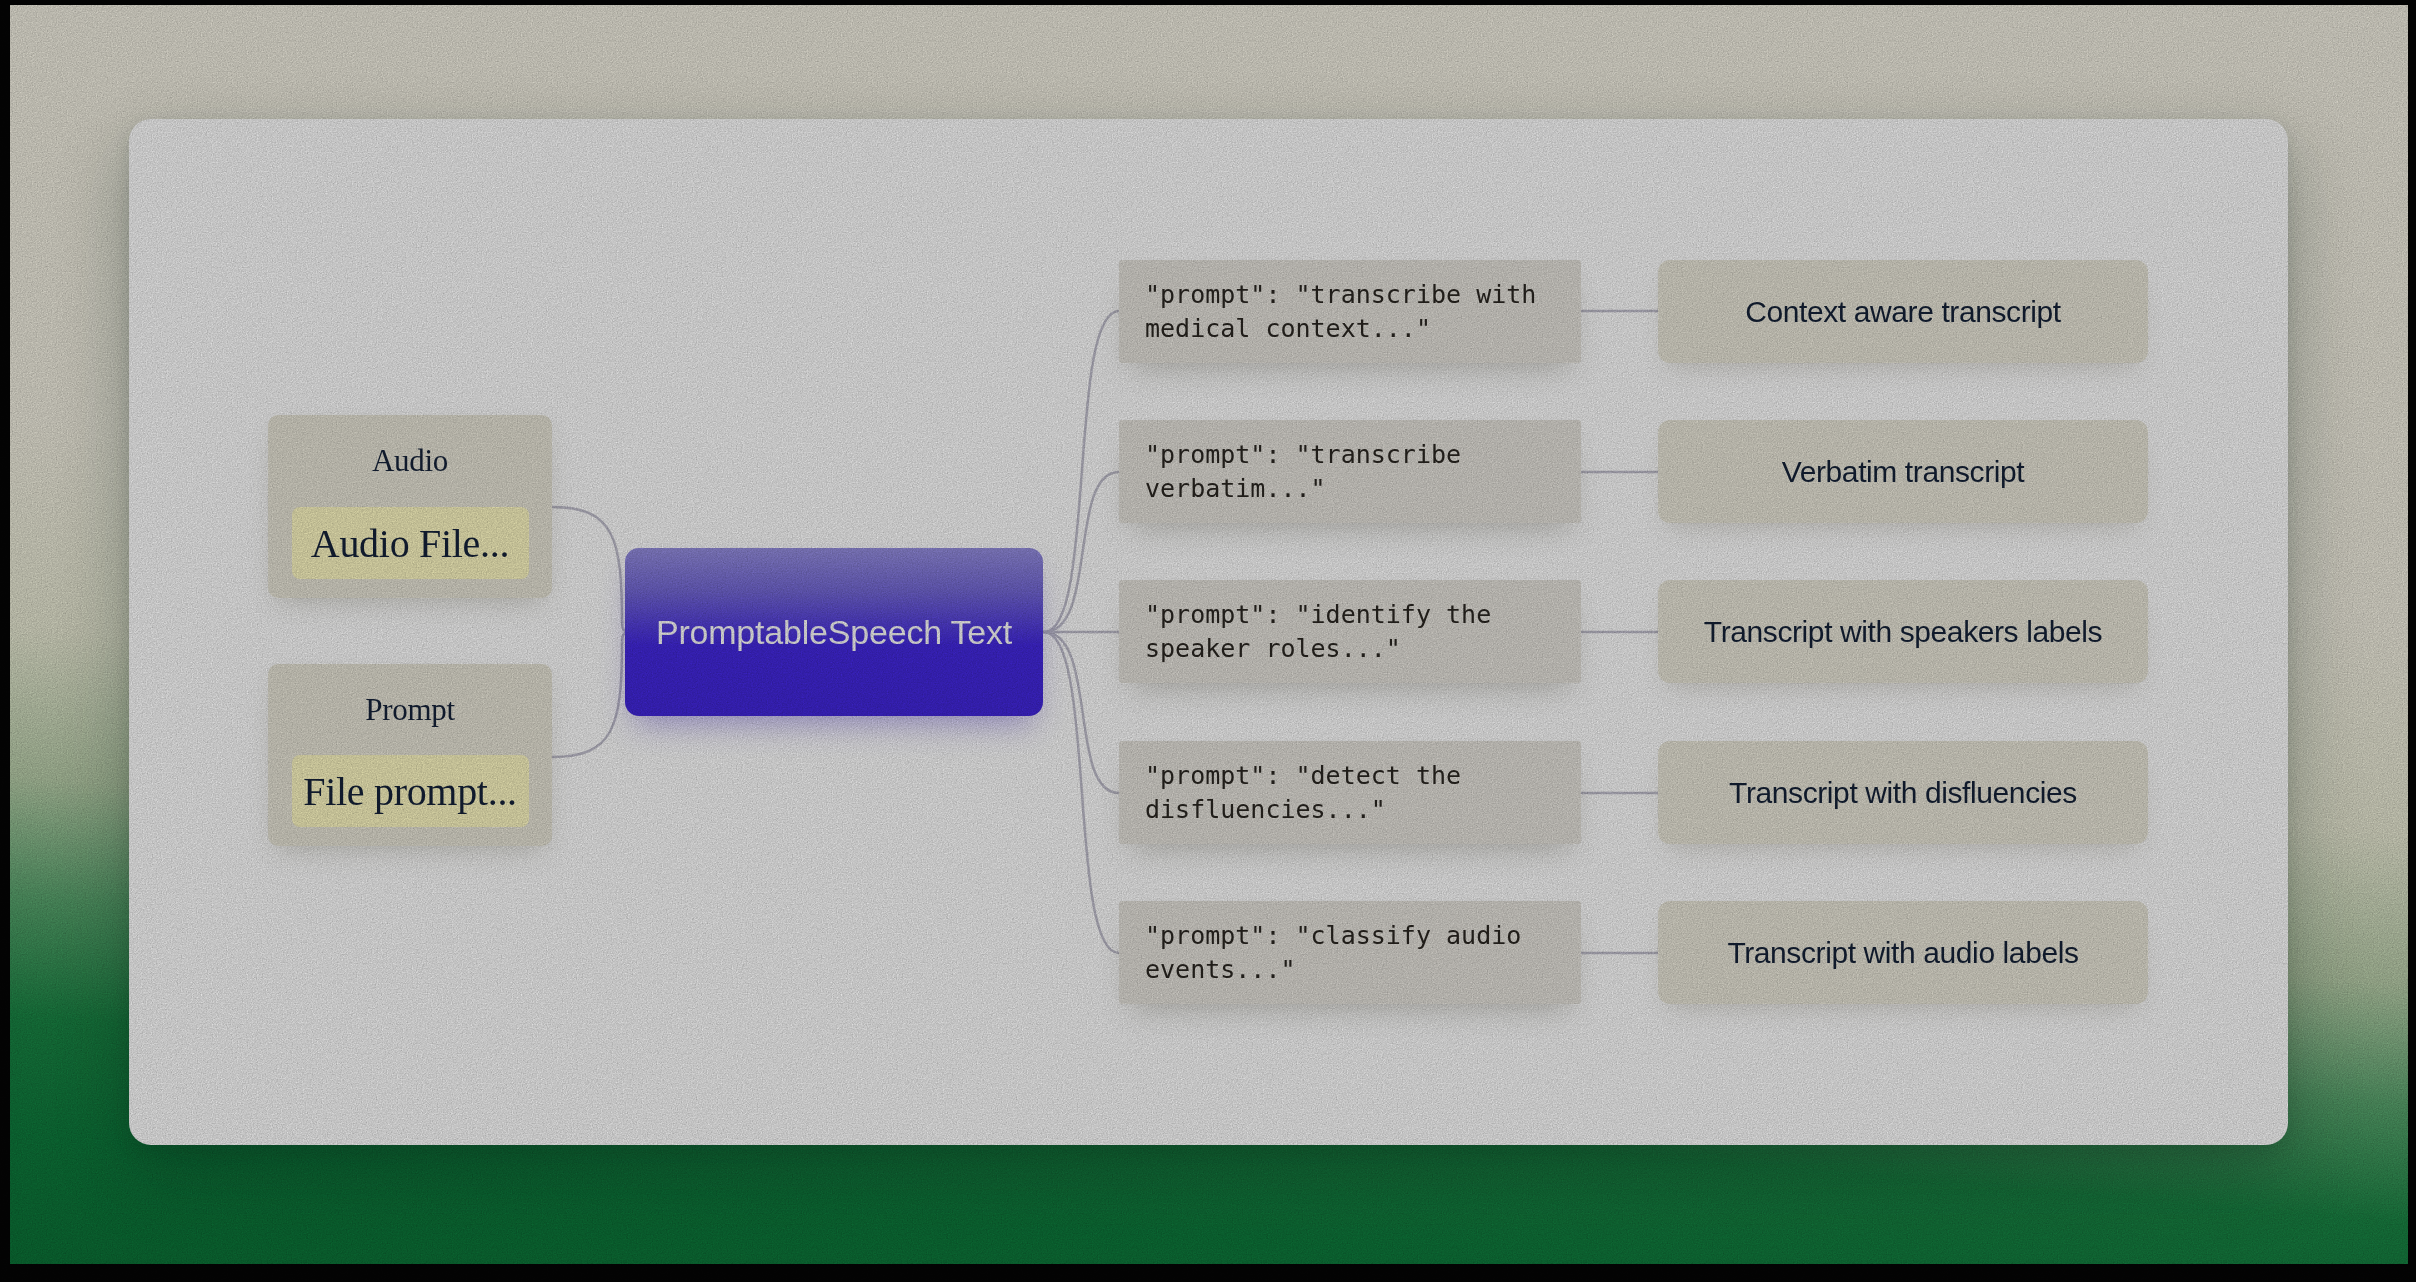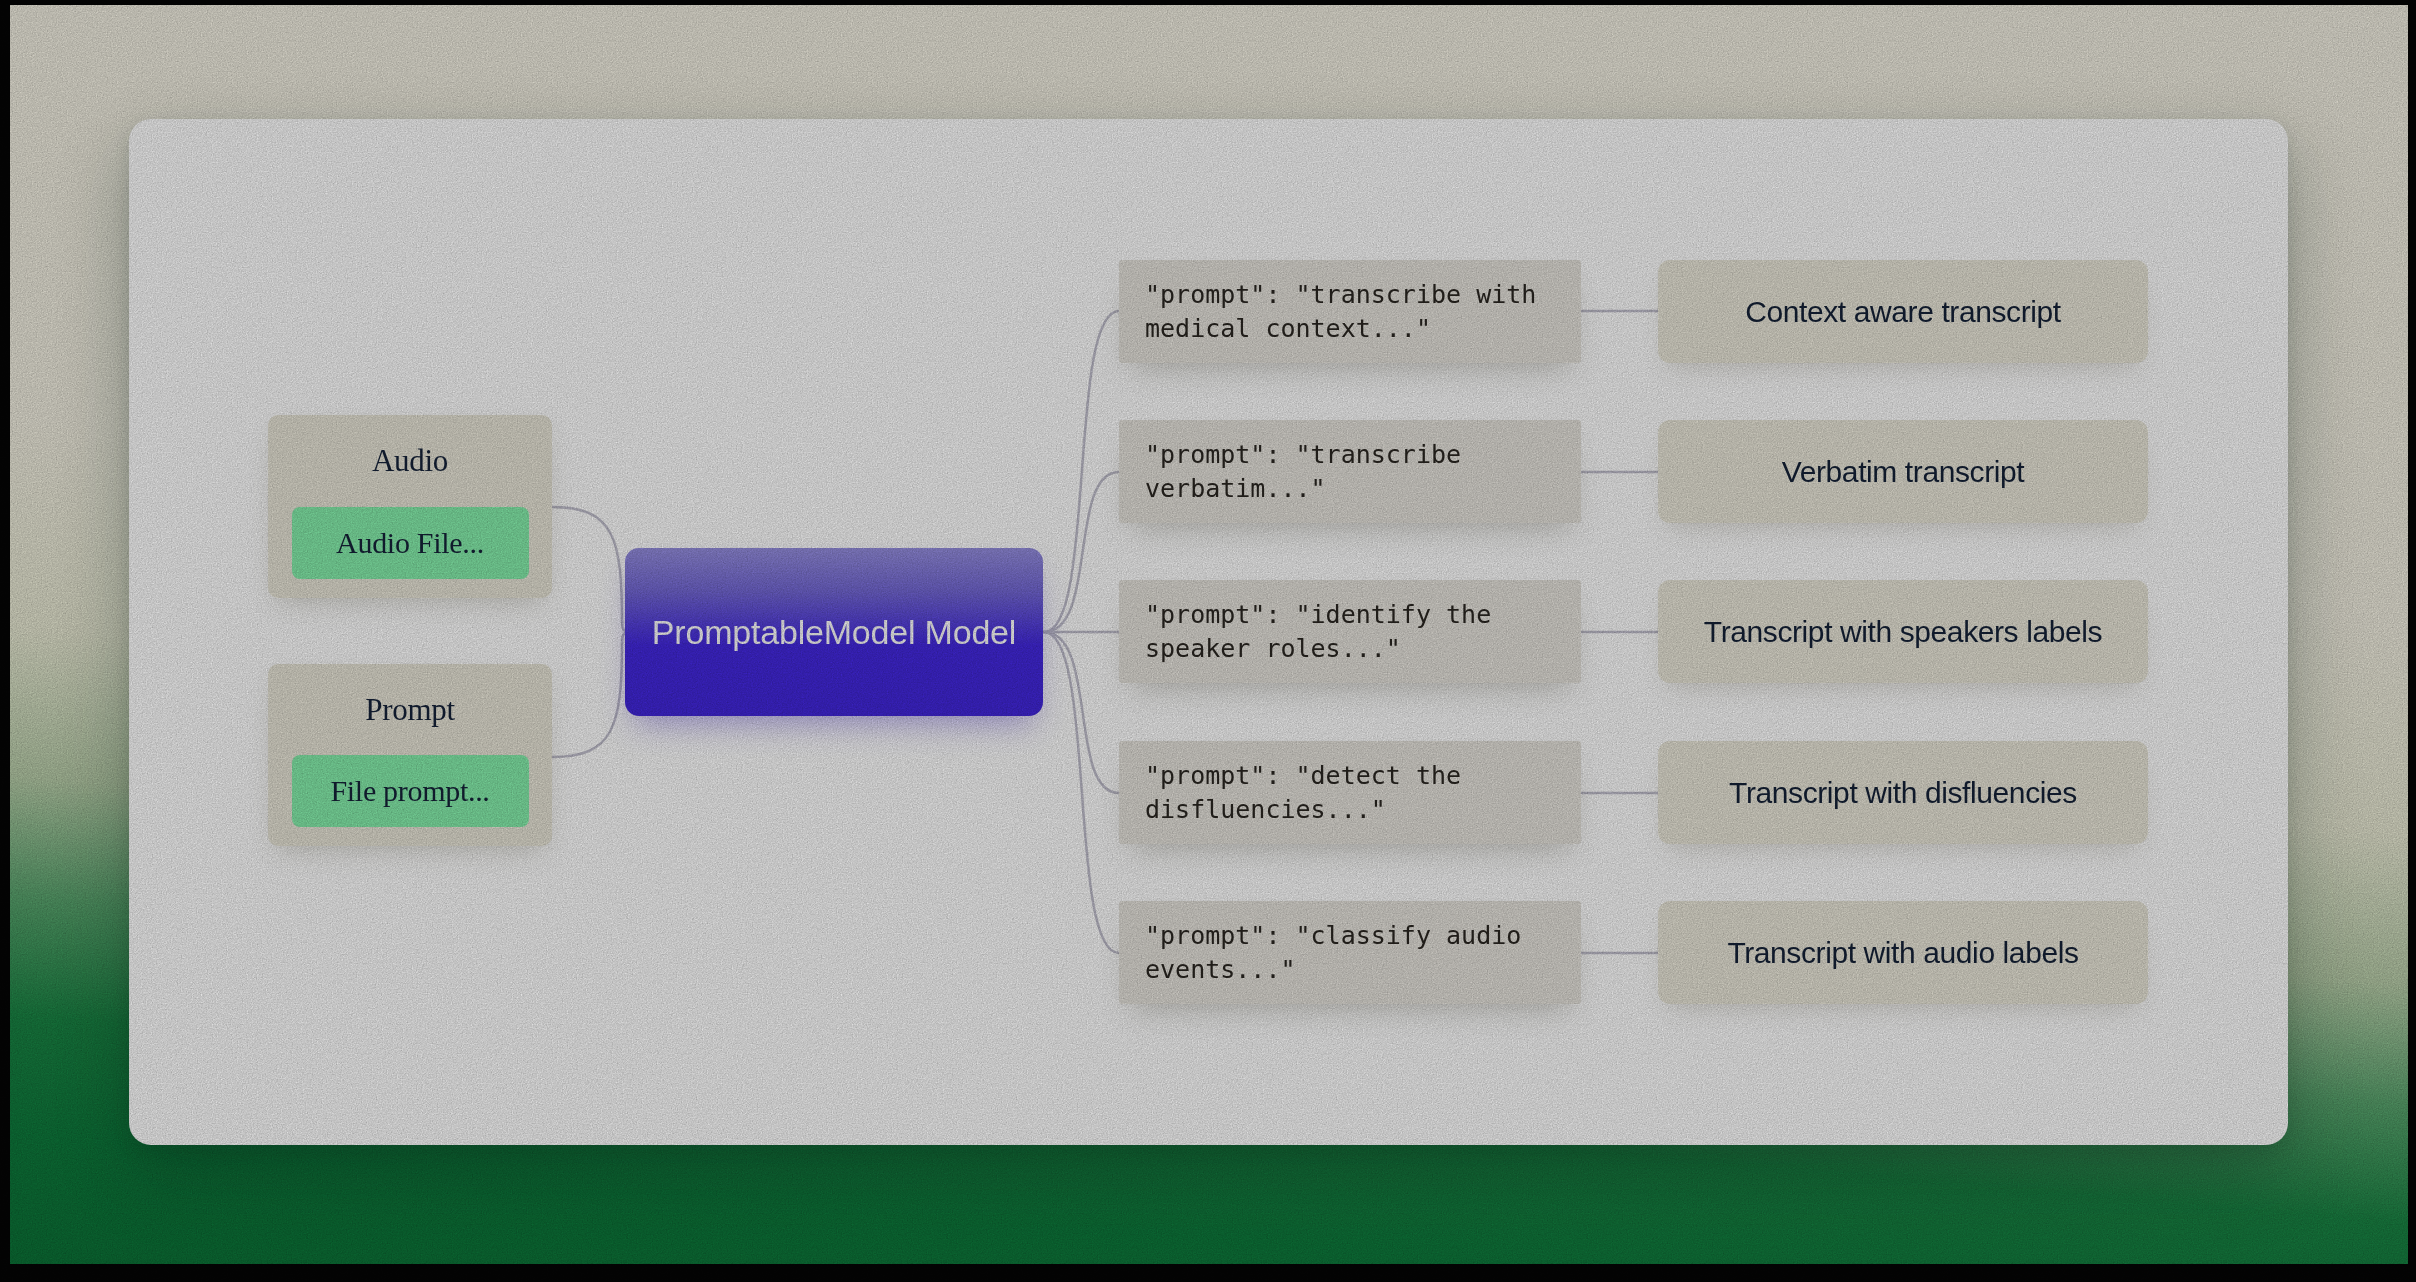--- a/index.html
+++ b/index.html
@@ -32,22 +32,22 @@
     display:flex;flex-direction:column;align-items:center;font-family:Liberation Serif, serif;
   }
   .input-node.audio{top:415px;height:183px;}
   .input-node.prompt{top:664px;height:182px;}
   .input-title{
     flex:1;display:flex;align-items:center;justify-content:center;
     font-size:31px;color:#16233a;letter-spacing:-.3px;
   }
   .chip{
     width:237px;height:72px;margin-bottom:19px;border-radius:8px;
-    background:#86efac;display:flex;align-items:center;justify-content:center;
-    font-size:30px;color:#16233a;letter-spacing:-.3px;
+    background:#fef9c3;display:flex;align-items:center;justify-content:center;
+    font-size:40px;color:#16233a;letter-spacing:-.3px;
   }
 
   .model-node{
     position:absolute;left:625px;top:548px;width:418px;height:168px;
     border-radius:14px;
     background:linear-gradient(180deg,#968fe0 0%,#7468d6 26%,#5540dc 46%,#4429e0 58%,#4227dc 100%);
     box-shadow:0 16px 32px -10px rgba(62,35,205,.40);
     display:flex;flex-direction:row;align-items:center;justify-content:center;
     color:#ffffff;font-size:34px;line-height:60px;letter-spacing:-.2px;text-align:center;
   }
@@ -104,21 +104,21 @@
       <div class="input-title">Audio</div>
       <div class="chip">Audio File...</div>
     </div>
     <div class="input-node prompt">
       <div class="input-title">Prompt</div>
       <div class="chip">File prompt...</div>
     </div>
 
     <div class="model-node">
       <span>Promptable</span>
-      <span>Model Model</span>
+      <span>Speech Text</span>
     </div>
 
     <div class="code-node r1">
       <span class="code-line">"prompt": "transcribe with</span>
       <span class="code-line">medical context..."</span>
     </div>
     <div class="code-node r2">
       <span class="code-line">"prompt": "transcribe</span>
       <span class="code-line">verbatim..."</span>
     </div>

